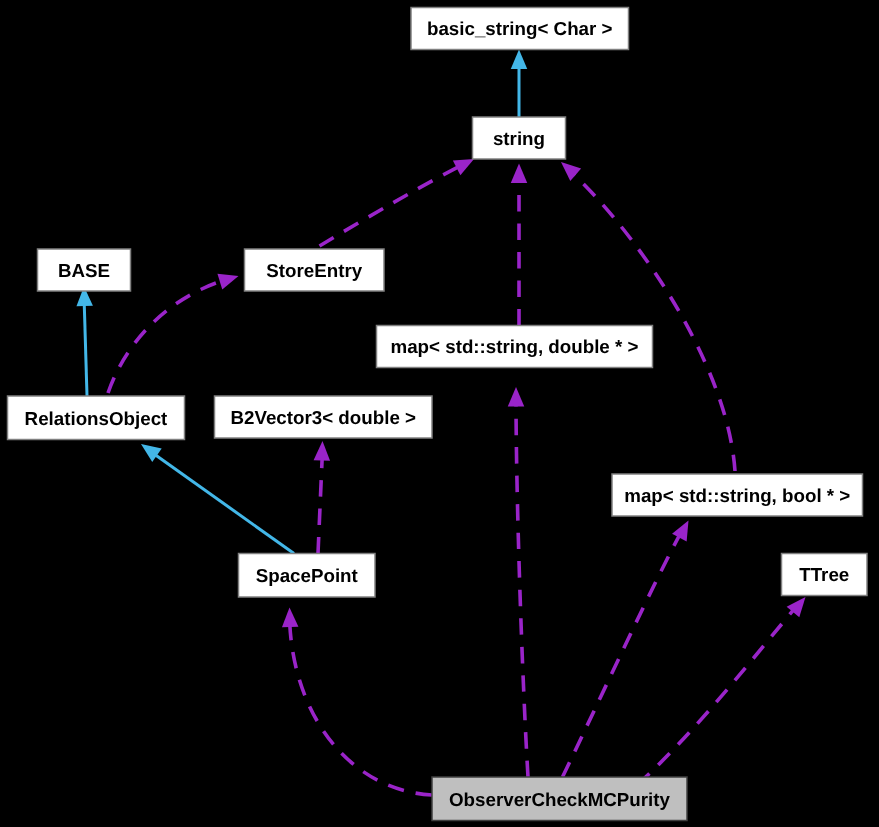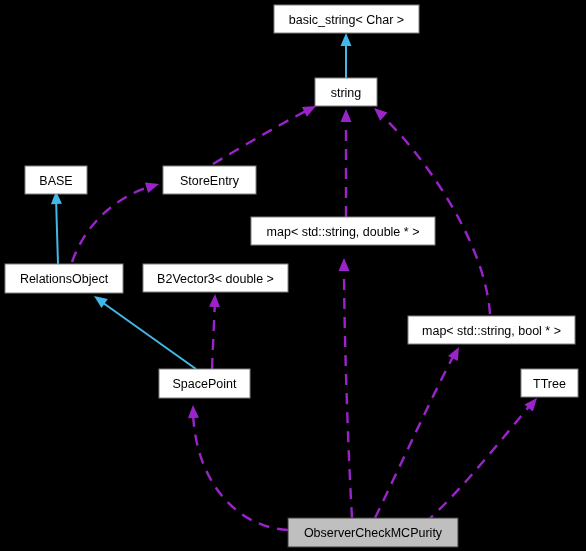--- a/index.html
+++ b/index.html
@@ -7,20 +7,21 @@
     padding: 0;
     background: #000000;
   }
   #diagram-root {
     position: relative;
     width: 586px;
     height: 551px;
     background: #000000;
     overflow: hidden;
     font-family: "Liberation Sans", sans-serif;
+    font-weight: bold;
   }
   svg#graph {
     position: absolute;
     left: 0;
     top: 0;
     width: 586px;
     height: 551px;
     display: block;
   }
   .node-box {

